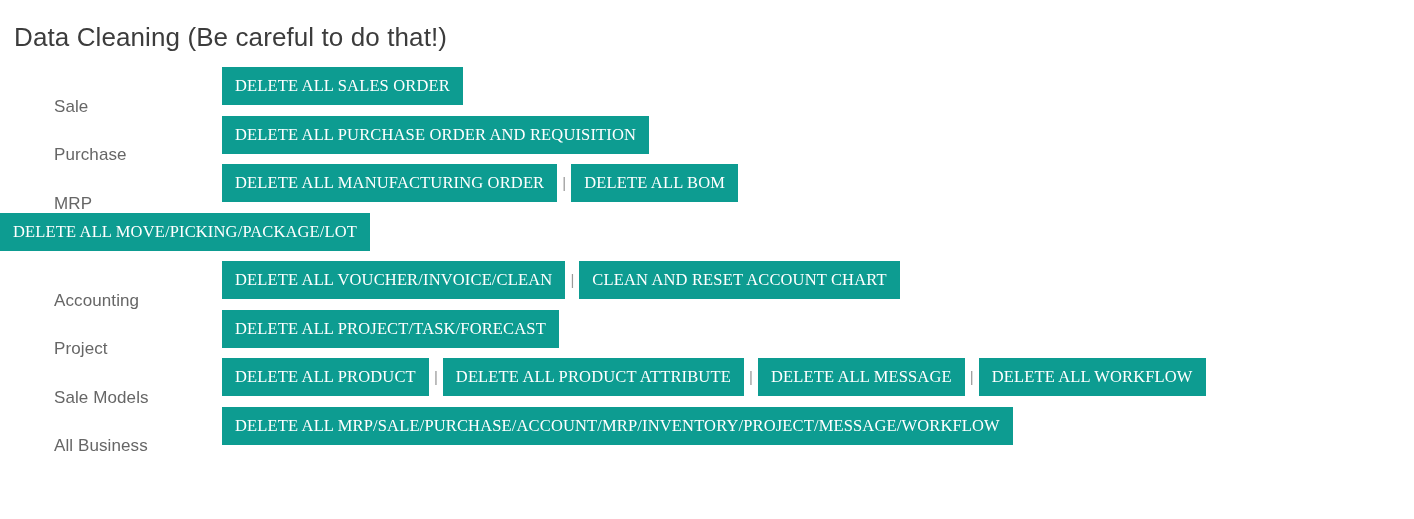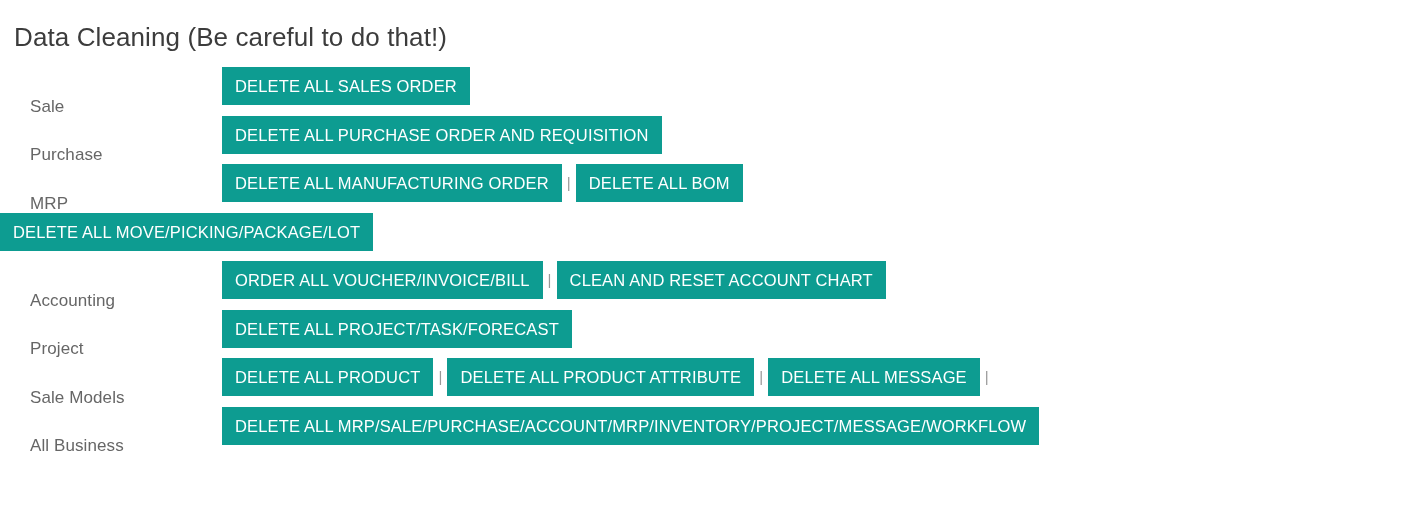--- a/index.html
+++ b/index.html
@@ -45,21 +45,21 @@
 
   .row {
     display: flex;
     align-items: center;
     height: 48.5px;
   }
 
   .row-label {
     width: 222px;
     flex: 0 0 222px;
-    padding-left: 30px;
+    padding-left: 54px;
     box-sizing: border-box;
     font-size: 17px;
     font-weight: 400;
     color: #666666;
     line-height: 20px;
     white-space: nowrap;
     letter-spacing: 0.1px;
     margin-top: 41px;
   }
 
@@ -70,21 +70,21 @@
   }
 
   .btn {
     display: inline-flex;
     align-items: center;
     justify-content: center;
     height: 38px;
     padding: 0 13px;
     background: #0d9c91;
     color: #ffffff;
-    font-family: Liberation Sans, sans-serif;
+    font-family: Liberation Serif, serif;
     font-size: 16.5px;
     font-weight: 400;
     line-height: 38px;
     letter-spacing: 0.15px;
     white-space: nowrap;
     border: 0;
     border-radius: 0;
     cursor: pointer;
     box-sizing: border-box;
     text-transform: none;
@@ -132,40 +132,41 @@
         </div>
       </div>
       <div class="row">
         <div class="row-actions">
           <button class="btn" type="button">DELETE ALL MOVE/PICKING/PACKAGE/LOT</button>
         </div>
       </div>
       <div class="row">
         <div class="row-label">Accounting</div>
         <div class="row-actions">
-          <button class="btn" type="button">ORDER ALL VOUCHER/INVOICE/BILL</button>
+          <button class="btn" type="button">DELETE ALL VOUCHER/INVOICE/CLEAN</button>
           <span class="btn-sep">|</span>
           <button class="btn" type="button">CLEAN AND RESET ACCOUNT CHART</button>
         </div>
       </div>
       <div class="row">
         <div class="row-label">Project</div>
         <div class="row-actions">
           <button class="btn" type="button">DELETE ALL PROJECT/TASK/FORECAST</button>
         </div>
       </div>
       <div class="row">
         <div class="row-label">Sale Models</div>
         <div class="row-actions">
           <button class="btn" type="button">DELETE ALL PRODUCT</button>
           <span class="btn-sep">|</span>
           <button class="btn" type="button">DELETE ALL PRODUCT ATTRIBUTE</button>
           <span class="btn-sep">|</span>
           <button class="btn" type="button">DELETE ALL MESSAGE</button>
           <span class="btn-sep">|</span>
+          <button class="btn" type="button">DELETE ALL WORKFLOW</button>
         </div>
       </div>
       <div class="row">
         <div class="row-label">All Business</div>
         <div class="row-actions">
           <button class="btn" type="button">DELETE ALL MRP/SALE/PURCHASE/ACCOUNT/MRP/INVENTORY/PROJECT/MESSAGE/WORKFLOW</button>
         </div>
       </div>
     </div>
 

